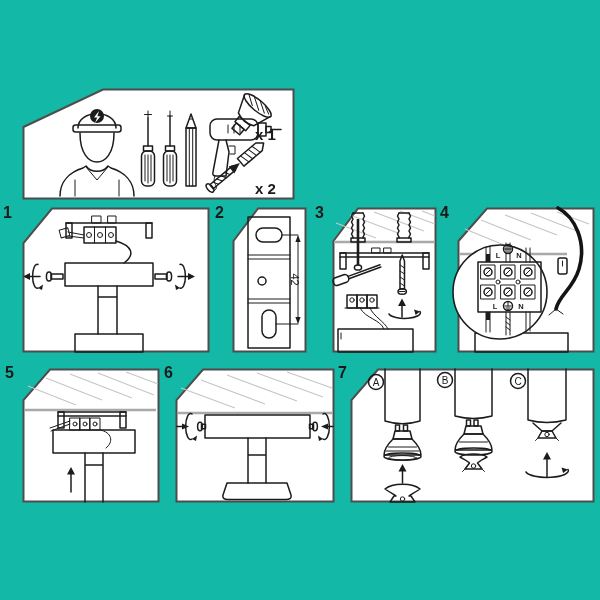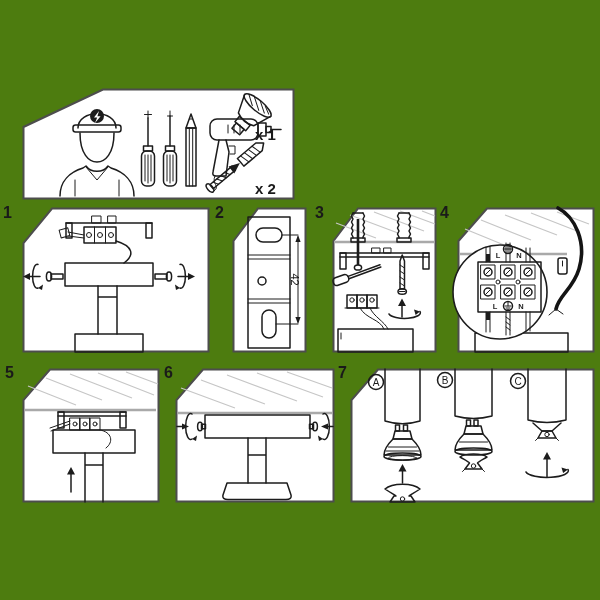--- a/index.html
+++ b/index.html
@@ -1,17 +1,17 @@
 <!DOCTYPE html>
 <html><head>
 <meta charset="utf-8">
 <style>
   html,body{margin:0;padding:0;width:600px;height:600px;background:#fff;overflow:hidden;
     font-family:"Liberation Sans",sans-serif;}
-  .stage{position:relative;width:600px;height:600px;background:#4d7c0f;}
+  .stage{position:relative;width:600px;height:600px;background:#14b8a6;}
   .panel{position:absolute;}
   .panel svg{display:block;overflow:visible;}
   .stepnum{position:absolute;font-weight:bold;font-size:16px;color:#1a1a1a;line-height:1;}
   
   .o{fill:none;stroke:#1c1c1c;stroke-width:1.5;stroke-linejoin:round;stroke-linecap:round;}
   .t{fill:none;stroke:#1c1c1c;stroke-width:1;stroke-linejoin:round;stroke-linecap:round;}
   .f{fill:#1c1c1c;stroke:none;}
   .wf{fill:#fff;}
   .hatch{fill:none;stroke:#c6c6c6;stroke-width:1.2;}
   .ceil{fill:none;stroke:#a9a9a9;stroke-width:2.6;}

